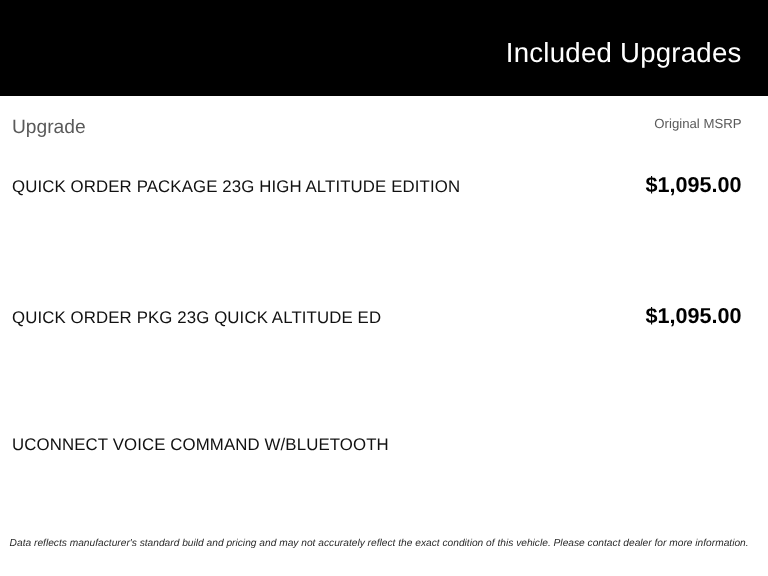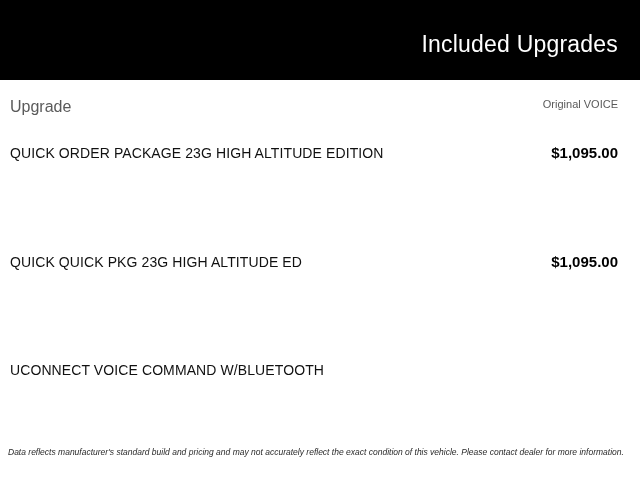--- a/index.html
+++ b/index.html
@@ -82,21 +82,21 @@
     justify-content: space-between;
     padding: 0 22px 0 10px;
   }
   .row-label {
     font-size: 14px;
     color: #111111;
     font-weight: 400;
     letter-spacing: 0.1px;
   }
   .row-price {
-    font-size: 15px;
+    font-size: 18px;
     color: #000000;
     font-weight: bold;
     white-space: nowrap;
   }
   .footnote {
     position: absolute;
     left: 8px;
     right: 16px;
     bottom: 22px;
     font-size: 8.5px;
@@ -111,35 +111,35 @@
 <div class="page">
 
   <div class="header">
     <div class="header-title">Included Upgrades</div>
   </div>
 
   <div class="sheet">
 
     <div class="col-head">
       <span class="left">Upgrade</span>
-      <span class="right">Original VOICE</span>
+      <span class="right">Original MSRP</span>
     </div>
 
     <div class="rows">
 
       <div class="row">
         <div class="row-inner">
           <span class="row-label">QUICK ORDER PACKAGE 23G HIGH ALTITUDE EDITION</span>
           <span class="row-price">$1,095.00</span>
         </div>
       </div>
 
       <div class="row">
         <div class="row-inner">
-          <span class="row-label">QUICK QUICK PKG 23G HIGH ALTITUDE ED</span>
+          <span class="row-label">QUICK ORDER PKG 23G QUICK ALTITUDE ED</span>
           <span class="row-price">$1,095.00</span>
         </div>
       </div>
 
       <div class="row">
         <div class="row-inner">
           <span class="row-label">UCONNECT VOICE COMMAND W/BLUETOOTH</span>
         </div>
       </div>
 

